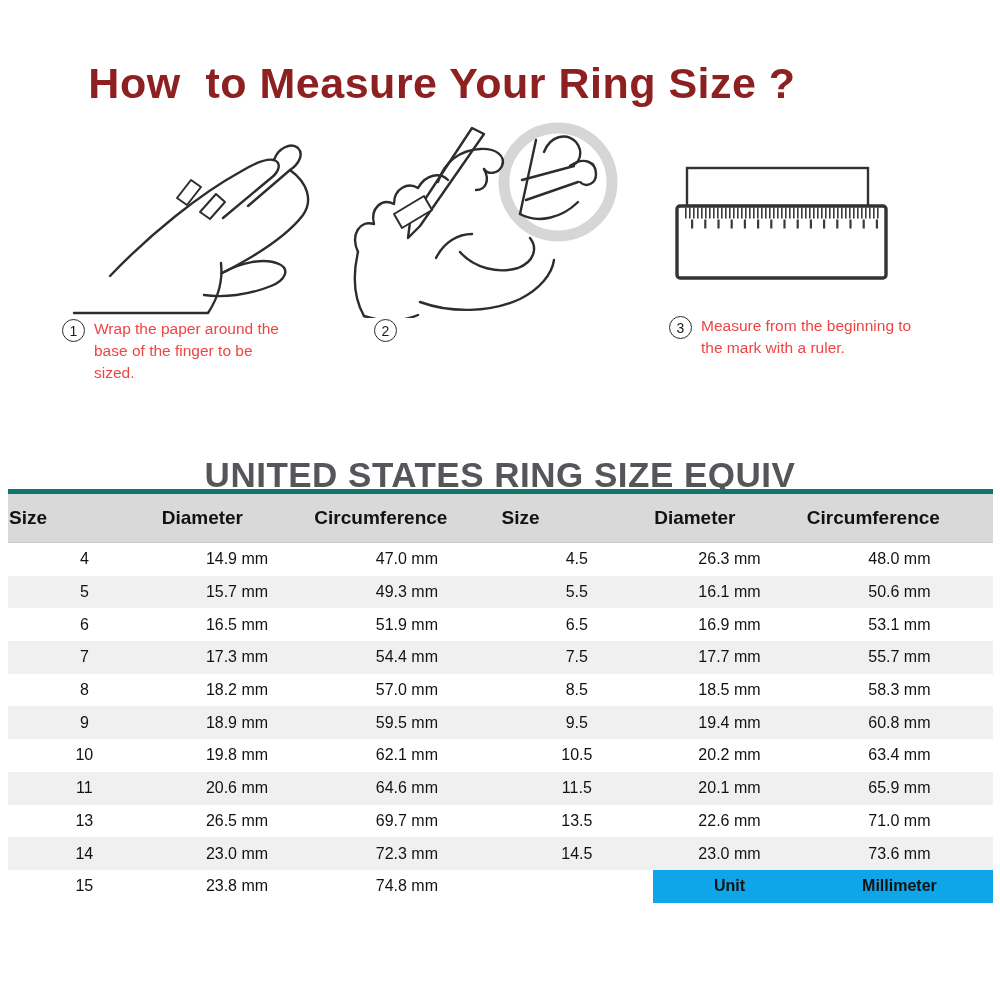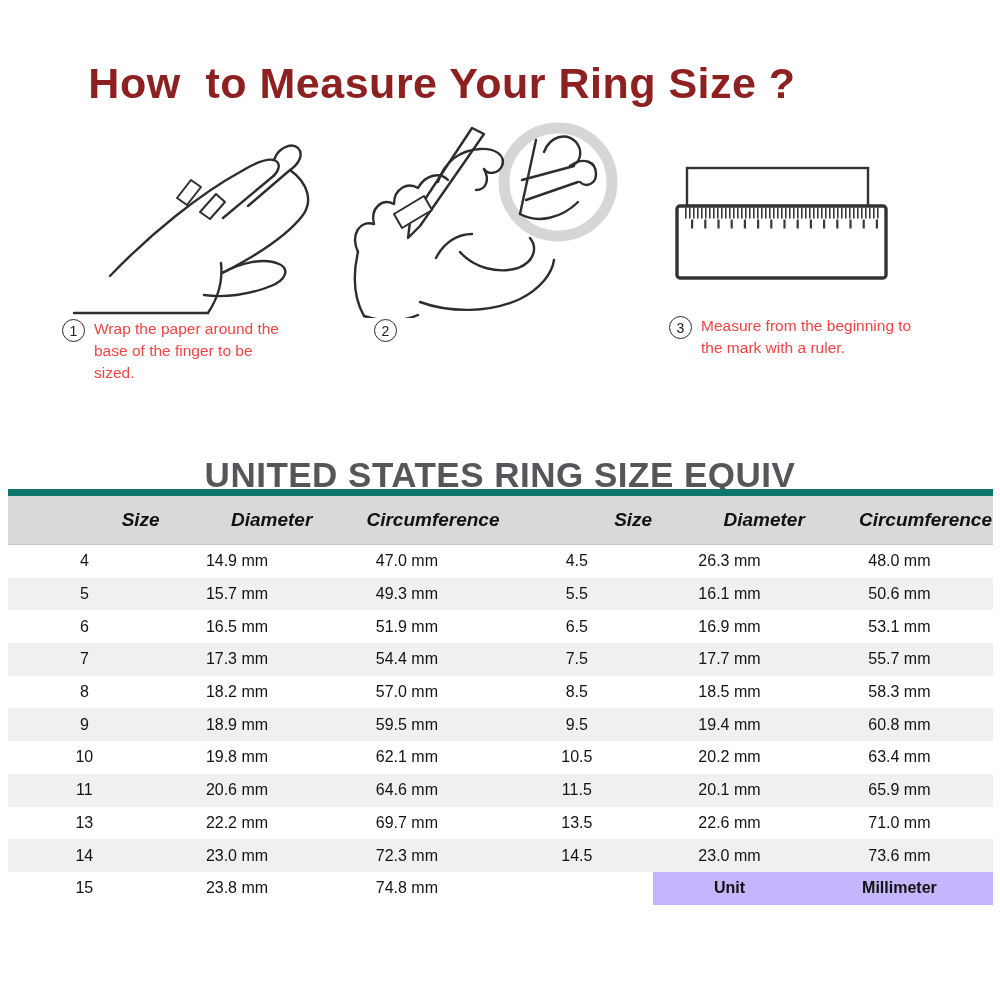--- a/index.html
+++ b/index.html
@@ -16,24 +16,24 @@
     display:flex;align-items:center;justify-content:center;font-size:14px;color:#1c1c1c;
     box-sizing:border-box;margin-top:1px;background:#fff;}
   .caption-text{font-size:15.5px;line-height:1.42;color:#ef4444;}
 
   .section-heading{position:absolute;top:426px;left:0;width:1000px;text-align:center;
     font-size:35px;font-weight:bold;color:#55565a;letter-spacing:.5px;}
 
   table.sizes{position:absolute;top:489px;left:8px;width:985px;border-collapse:collapse;
     table-layout:fixed;}
   table.sizes thead th{background:#d9d9d9;height:46px;font-size:19px;font-weight:bold;color:#121212;
-    border-top:7px solid #0f766e;border-bottom:1px solid #c9c9c9;text-align:right;font-style:italic;}
+    border-top:5px solid #0f766e;border-bottom:1px solid #c9c9c9;text-align:left;}
   table.sizes tbody td{height:32.7px;text-align:center;font-size:16px;color:#121212;padding:0;}
   table.sizes tbody tr:nth-child(even){background:#f0f0f0;}
-  td.unit{background:#c4b5fd;font-weight:bold;}
+  td.unit{background:#0ea5e9;font-weight:bold;}
 
   .w-size{width:15.5%;} .w-dia{width:15.5%;} .w-cir{width:19%;}
 
   .lineart{stroke:#2d2d2d;stroke-width:2.4;fill:none;stroke-linecap:round;stroke-linejoin:round;}
   .papertab{stroke:#2d2d2d;stroke-width:2;fill:#ffffff;stroke-linejoin:round;}
 </style>
 </head>
 <body>
 
 <h1 class="page-title">How  to Measure Your Ring Size ?</h1>
@@ -182,21 +182,21 @@
     <tr>
         <td>11</td>
         <td>20.6 mm</td>
         <td>64.6 mm</td>
         <td>11.5</td>
         <td>20.1 mm</td>
         <td>65.9 mm</td>
       </tr>
     <tr>
         <td>13</td>
-        <td>22.2 mm</td>
+        <td>26.5 mm</td>
         <td>69.7 mm</td>
         <td>13.5</td>
         <td>22.6 mm</td>
         <td>71.0 mm</td>
       </tr>
     <tr>
         <td>14</td>
         <td>23.0 mm</td>
         <td>72.3 mm</td>
         <td>14.5</td>

